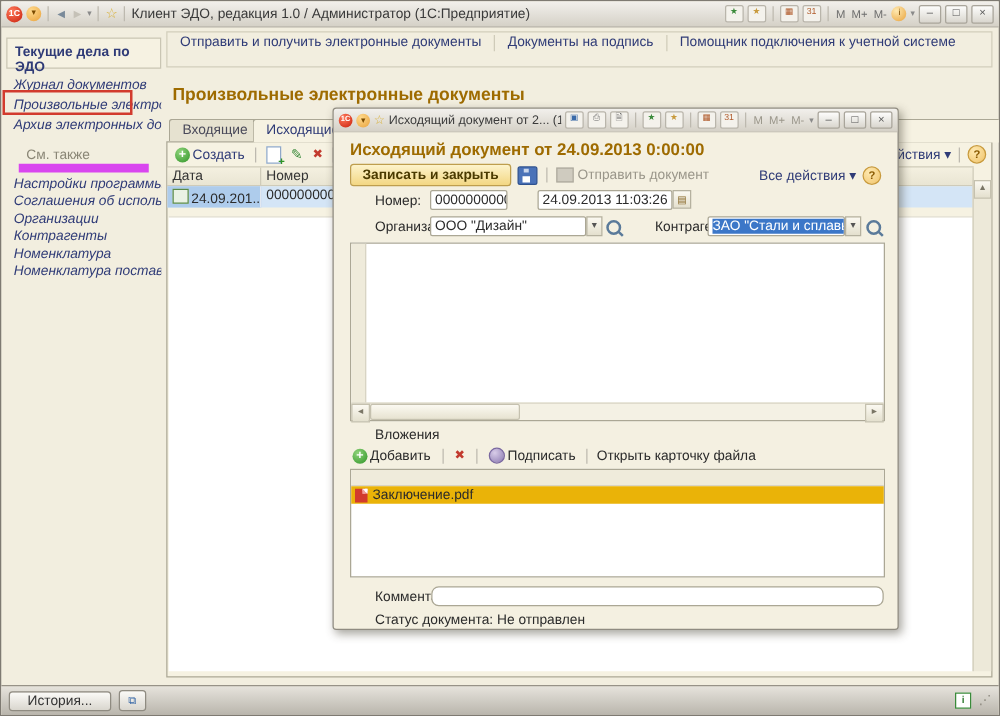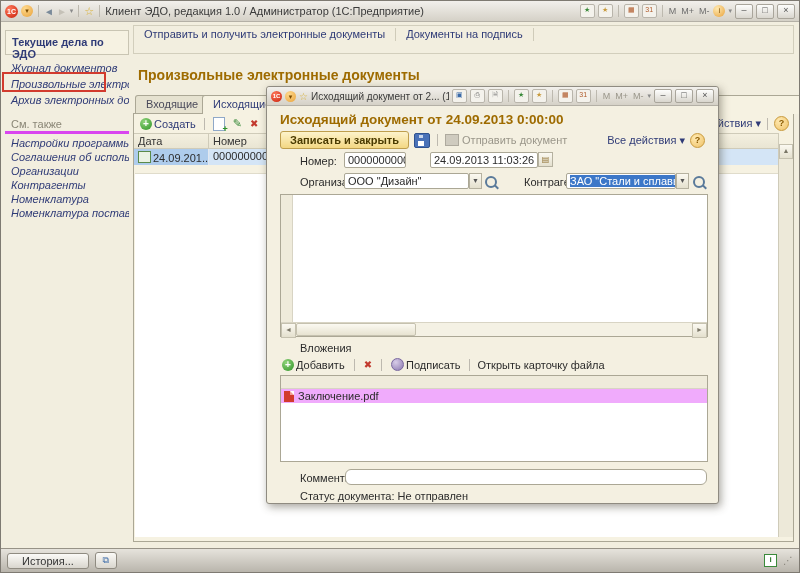--- a/index.html
+++ b/index.html
@@ -13,21 +13,21 @@
   .sep-v{width:1px;height:12px;background:#BDB9AF;margin:0 2px;}
   .onec-logo{width:13px;height:13px;border-radius:50%;background:radial-gradient(circle at 35% 30%,#FF7A5C,#C81E0A);color:#fff;font-size:7px;font-weight:bold;line-height:13px;text-align:center;}
   .drop-circle{width:12px;height:12px;border-radius:50%;background:radial-gradient(circle at 35% 30%,#FFD98C,#E8A23C);color:#7A4A00;font-size:7px;line-height:12px;text-align:center;}
   .star{color:#D9B23C;font-size:11px;line-height:13px;}
   .navarr{font-size:10px;color:#8a8a8a;}
   .mini-ico{width:13px;height:12px;border:1px solid #B9B5AB;border-radius:2px;background:#F4F2EC;font-size:7px;line-height:10px;text-align:center;color:#666;}
   .mem{font-size:9px;color:#6d6d6d;padding:0 1px;}
   
   .side-header{border:1px solid #C9C5B3;background:#F6F2E2;color:#2F3B77;font-weight:bold;padding:5px 6px;}
   .side-item{color:#2F3B77;padding:1px 6px;white-space:nowrap;overflow:hidden;cursor:pointer;font-style:italic;}
-  .side-group{color:#8a8676;padding:1px 6px;border-bottom:3px solid #d946ef;margin:0 0;}
+  .side-group{color:#8a8676;padding:1px 6px;border-bottom:7px solid #d946ef;margin:0 10px;}
   .red-box{border:2px solid #D23B2E;background:transparent;}
   
   .svc-band{border:1px solid #D2CEBC;background:#F2EEDF;}
   .svc-label{color:#77735F;text-align:center;font-size:10px;}
   .svc-items{display:flex;align-items:center;color:#2F3B77;}
   .svc-item{padding:2px 10px;white-space:nowrap;cursor:pointer;}
   .svc-sep{width:1px;height:13px;background:#CFCBB9;}
   .page-title{color:#9E6B00;font-weight:bold;font-size:14px;}
   .tab{border:1px solid #ABA795;border-bottom:none;border-radius:3px 3px 0 0;padding:2px 10px 3px;color:#2F3B77;}
   .tab.active{background:#F6F2E2;font-weight:normal;position:relative;z-index:2;}
@@ -114,20 +114,21 @@
     <span class="winbtn">□</span>
     <span class="winbtn">×</span>
   </div>
 
   <div class="abs svc-band" style="left:132px;top:24px;width:661px;height:29px;">
     <div class="svc-items">
       <span class="svc-item">Отправить и получить электронные документы</span>
       <span class="svc-sep"></span>
       <span class="svc-item">Документы на подпись</span>
       <span class="svc-sep"></span>
+      <span class="svc-item">Помощник подключения к учетной системе</span>
     </div>
   </div>
 
   <div class="abs side-header" style="left:4px;top:29px;width:124px;height:25px;">Текущие дела по ЭДО</div>
   <div class="abs" style="left:4px;top:60px;width:124px;">
     <div class="side-item">Журнал документов</div>
     <div class="side-item" style="margin-top:2px">Произвольные электро...</div>
     <div class="side-item" style="margin-top:2px">Архив электронных док...</div>
     <div class="side-group" style="margin-top:10px">См. также</div>
     <div class="side-item" style="margin-top:2px">Настройки программы</div>
@@ -280,21 +281,21 @@
       <span class="sep-v"></span>
       <span class="icon-btn">
         <span class="sign-circ"></span>
         <span>Подписать</span>
       </span>
       <span class="sep-v"></span>
       <span>Открыть карточку файла</span>
     </div>
     <div class="abs sheet" style="left:13px;top:288px;width:428px;height:87px;background:#fff;">
       <div style="height:12px;background:#EFEBDB;border-bottom:1px solid #D8D4C4;"></div>
-      <div class="attach-row" style="background:#f0abfc;">
+      <div class="attach-row" style="background:#eab308;">
         <span class="pdf-ico"></span>
         <span>Заключение.pdf</span>
       </div>
     </div>
 
     <div class="abs fld-label" style="left:13px;top:385px;">Комментарий:</div>
     <div class="abs fld" style="left:78px;top:382px;width:362px;height:16px;border-radius:6px;"></div>
     <div class="abs" style="left:13px;top:403px;">
       <span class="fld-label">Статус документа:</span>
       <span>Не отправлен</span>

